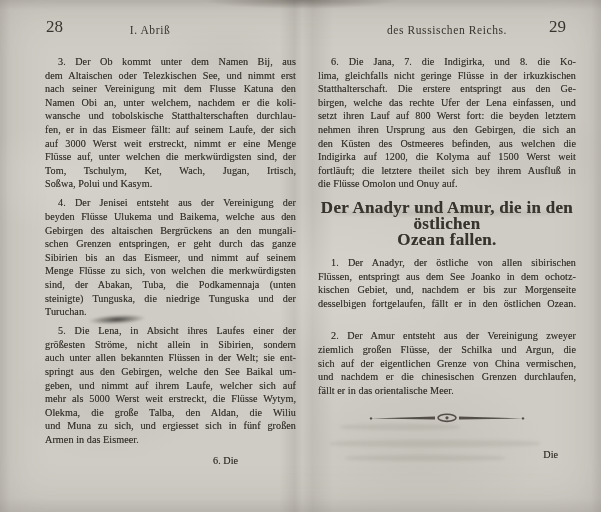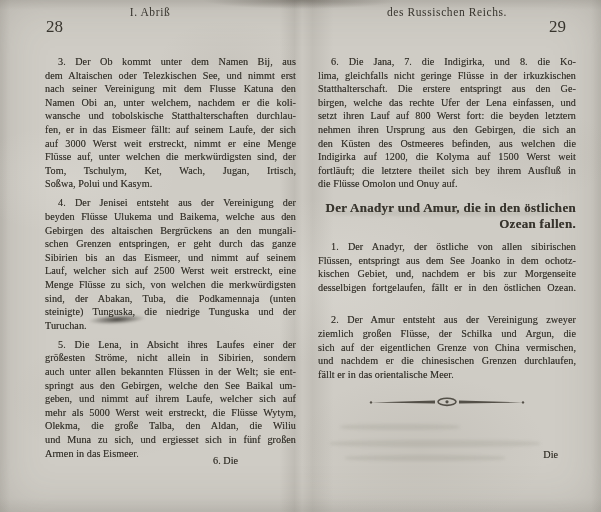--- a/index.html
+++ b/index.html
@@ -23,30 +23,30 @@
       radial-gradient(140px 90px at 18% 78%, rgba(128,122,110,.10), transparent 70%),
       radial-gradient(180px 110px at 70% 88%, rgba(128,122,110,.12), transparent 70%),
       radial-gradient(120px 70px at 88% 30%, rgba(128,122,110,.08), transparent 70%),
       radial-gradient(100px 60px at 38% 12%, rgba(128,122,110,.08), transparent 70%),
       radial-gradient(200px 120px at 55% 55%, rgba(236,234,228,.25), transparent 70%),
       radial-gradient(150px 80px at 12% 35%, rgba(236,234,228,.20), transparent 70%);
   }
   .page{position:absolute;top:0;height:512px;}
   .page-left{left:0;width:300px;}
   .page-right{left:301px;width:300px;}
-  .runhead{position:absolute;top:6px;font-size:11.5px;letter-spacing:.6px;}
+  .runhead{position:absolute;top:24px;font-size:11.5px;letter-spacing:.6px;}
   .pagenum{position:absolute;top:17px;font-size:17px;text-align:right;}
   .body-block{position:absolute;font-size:10.2px;line-height:13.6px;letter-spacing:.05px;
     text-shadow:0 0 .5px rgba(55,52,45,.65);}
   .para+.para{margin-top:5.5px;}
   .line{height:13.6px;overflow:hidden;text-align:justify;text-align-last:justify;}
   .line.indent{text-indent:13px;}
   .line.last{text-align-last:left;}
   .catchword{position:absolute;font-size:10.2px;text-shadow:0 0 .5px rgba(55,52,45,.65);}
-  .heading{font-weight:bold;font-size:13px;line-height:16px;text-align:right;
+  .heading{font-weight:bold;font-size:17px;line-height:16px;text-align:center;
     letter-spacing:.3px;margin:9px 0 8px 0;text-shadow:0 0 .5px rgba(55,52,45,.6);}
   .divider{display:block;margin:15px auto 0 auto;opacity:.85;}
   .smudge{position:absolute;left:88px;top:315px;width:58px;height:9px;border-radius:50%;
     background:radial-gradient(closest-side, rgba(38,36,31,.85), rgba(38,36,31,.25) 70%, transparent);
     filter:blur(1.1px);transform:rotate(-3deg);}
   .bleed{position:absolute;border-radius:40%;filter:blur(1.6px);pointer-events:none;
     background:rgba(112,106,95,.13);}
   .b1{left:330px;top:210px;width:230px;height:6px;}
   .b2{left:330px;top:440px;width:210px;height:7px;}
   .b3{left:345px;top:455px;width:160px;height:6px;}
@@ -72,21 +72,20 @@
           <div class="line">Flüsse auf, unter welchen die merkwürdigsten sind, der</div>
           <div class="line">Tom, Tschulym, Ket, Wach, Jugan, Irtisch,</div>
           <div class="line last">Soßwa, Polui und Kasym.</div>
         </div>
         <div class="para">
           <div class="line indent">4. Der Jenisei entsteht aus der Vereinigung der</div>
           <div class="line">beyden Flüsse Ulukema und Baikema, welche aus den</div>
           <div class="line">Gebirgen des altaischen Bergrückens an den mungali-</div>
           <div class="line">schen Grenzen entspringen, er geht durch das ganze</div>
           <div class="line">Sibirien bis an das Eismeer, und nimmt auf seinem</div>
-          <div class="line">Lauf, welcher sich auf 2500 Werst weit erstreckt, eine</div>
           <div class="line">Menge Flüsse zu sich, von welchen die merkwürdigsten</div>
           <div class="line">sind, der Abakan, Tuba, die Podkamennaja (unten</div>
           <div class="line">steinigte) Tunguska, die niedrige Tunguska und der</div>
           <div class="line last">Turuchan.</div>
         </div>
         <div class="para">
           <div class="line indent">5. Die Lena, in Absicht ihres Laufes einer der</div>
           <div class="line">größesten Ströme, nicht allein in Sibirien, sondern</div>
           <div class="line">auch unter allen bekannten Flüssen in der Welt; sie ent-</div>
           <div class="line">springt aus den Gebirgen, welche den See Baikal um-</div>

